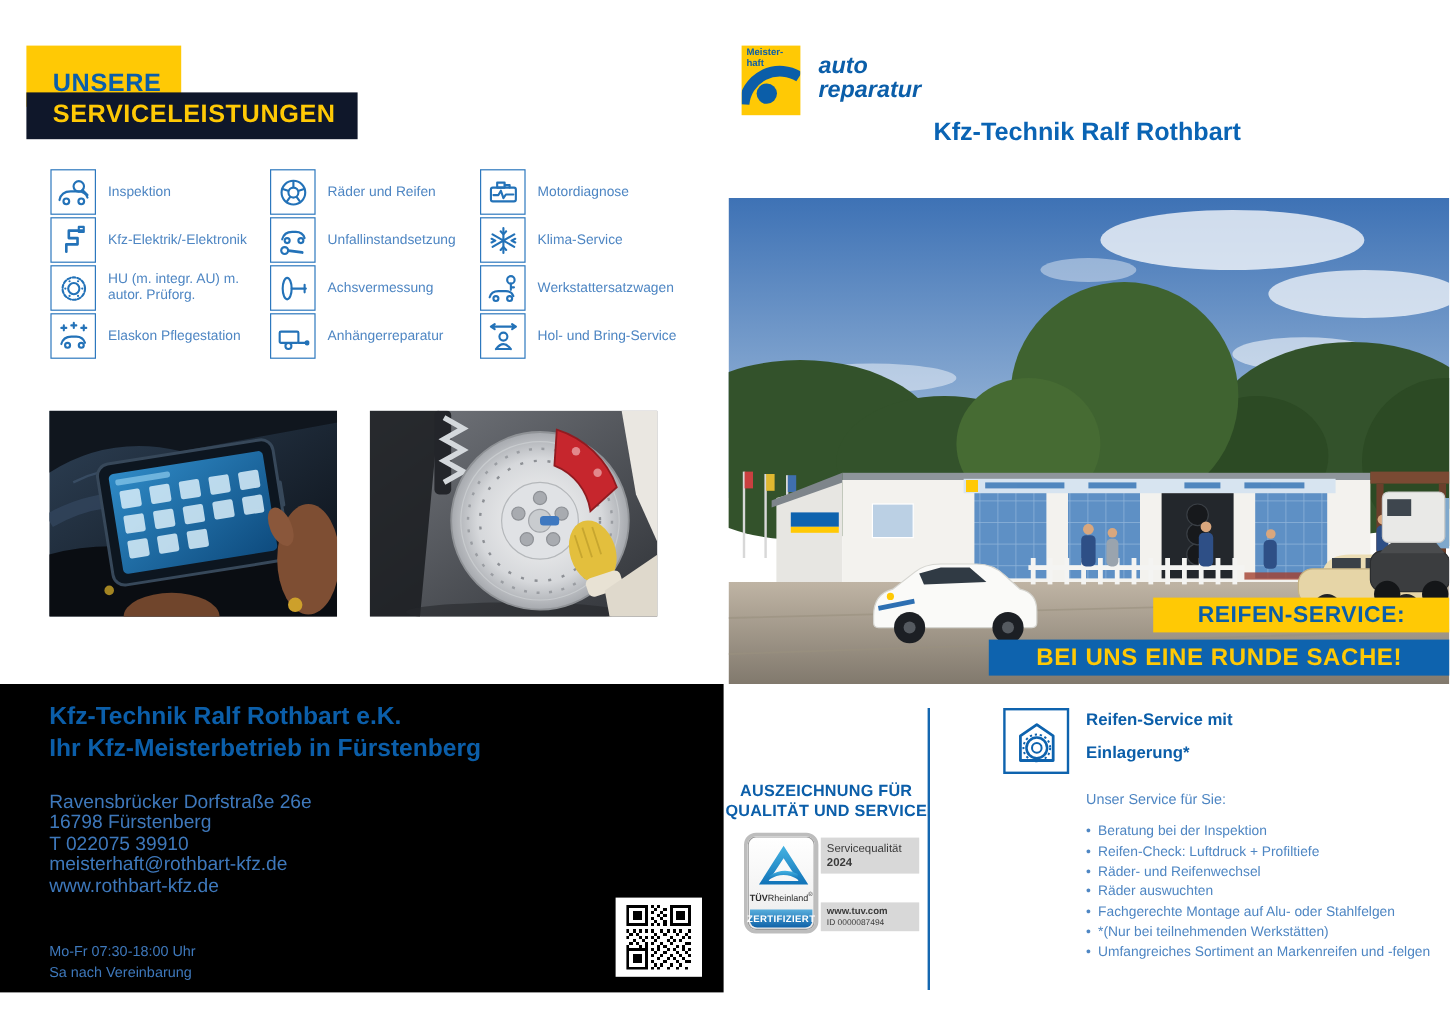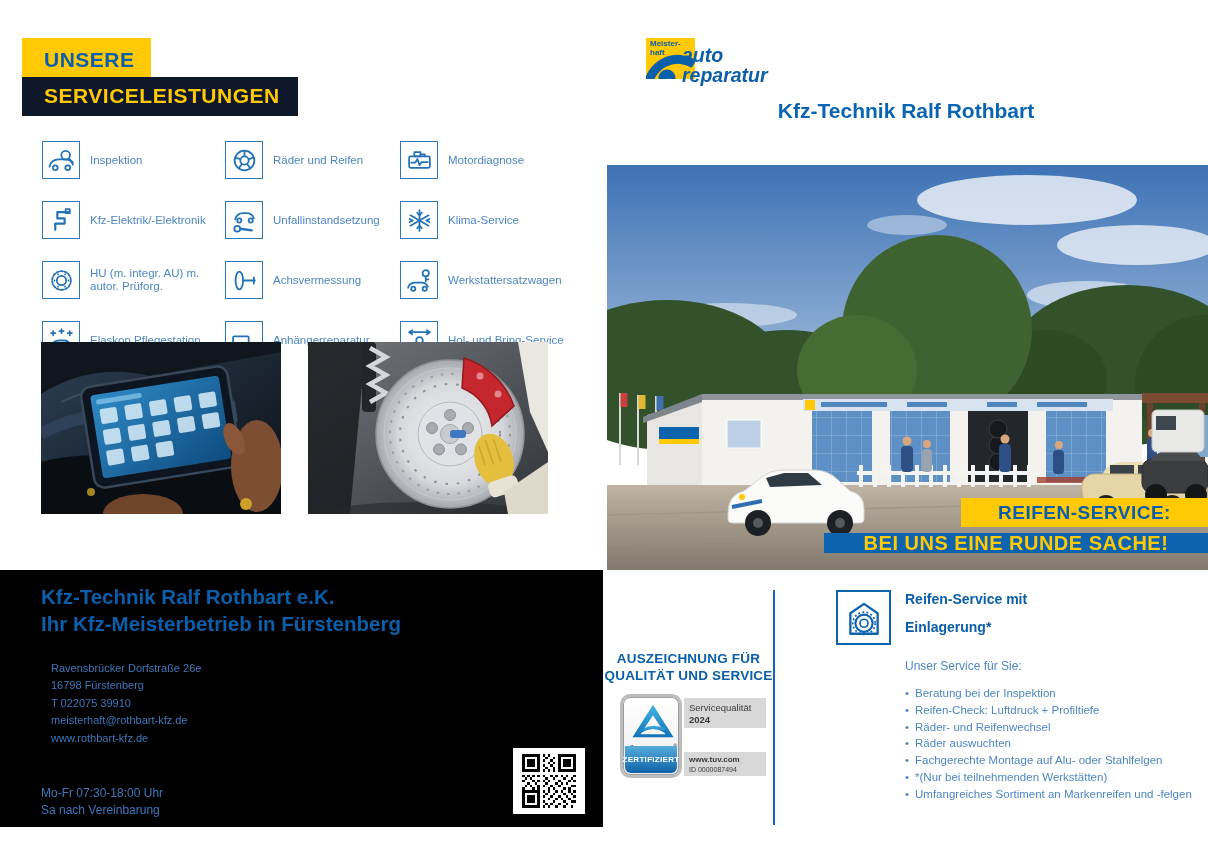--- a/index.html
+++ b/index.html
@@ -2,78 +2,78 @@
 <html><head>
 <meta charset="utf-8">
 <style>
   html,body{margin:0;padding:0;background:#ffffff;}
   .page{position:relative;width:1208px;height:859px;background:#fff;overflow:hidden;
         font-family:"Liberation Sans", sans-serif;}
 
   
   .left-page{position:absolute;left:0;top:0;width:604px;height:859px;}
   .ribbon1{position:absolute;left:22px;top:38px;background:#FFC905;color:#0B5EA9;
-           font-size:21px;font-weight:bold;letter-spacing:.5px;padding:10px 16px 7px 22px;}
+           font-size:21px;font-weight:bold;letter-spacing:.5px;padding:20px 16px 7px 22px;}
   .ribbon2{position:absolute;left:22px;top:77px;background:#0f172a;color:#FFC905;
            font-size:21px;font-weight:bold;letter-spacing:.5px;padding:7px 18px 8px 22px;}
 
   .services{position:absolute;left:42px;top:141px;width:545px;
-            display:grid;grid-template-columns:183px 175px 1fr;grid-auto-rows:38px;row-gap:22px;}
+            display:grid;grid-template-columns:183px 175px 1fr;grid-auto-rows:38px;row-gap:2px;}
   .service{display:flex;align-items:center;gap:10px;}
   .icon-box{width:38px;height:38px;flex:0 0 38px;border:1.6px solid #2D78BE;background:#fff;
             box-sizing:border-box;display:flex;align-items:center;justify-content:center;}
   .service .label{font-size:11.5px;line-height:13px;color:#4E86C3;}
   .sicon{stroke:#2372B8;stroke-width:1.7;fill:none;stroke-linecap:round;stroke-linejoin:round;}
   .sicon .f{fill:#2372B8;stroke:none;}
 
   .photo{position:absolute;top:342px;width:240px;height:172px;overflow:hidden;}
   .photo svg{display:block;width:100%;height:100%;}
   .photo-engine{left:41px;}
   .photo-brake{left:308px;}
 
   .contact{position:absolute;left:0;top:570px;width:603px;height:257px;background:#000000;}
   .contact-title{position:absolute;left:41px;top:13px;color:#0B5EA9;font-size:20.5px;
                  font-weight:bold;line-height:27px;}
-  .contact-address{position:absolute;left:41px;top:90px;color:#3E78BB;font-size:11px;line-height:17.4px;margin-left:10px;}
+  .contact-address{position:absolute;left:41px;top:90px;color:#3E78BB;font-size:16px;line-height:17.4px;}
   .contact-hours{position:absolute;left:41px;top:215px;color:#3E78BB;font-size:12px;line-height:17.4px;}
   .qr-box{position:absolute;left:513px;top:178px;width:72px;height:66px;background:#fff;
           display:flex;align-items:center;justify-content:center;}
   .qr-box svg{width:54px;height:54px;}
 
   
   .right-page{position:absolute;left:604px;top:0;width:604px;height:859px;}
   .logo{position:absolute;left:14px;top:36px;width:180px;height:55px;}
-  .logo-box{position:absolute;left:0;top:2px;width:49px;height:41px;background:#FFC905;overflow:hidden;margin-left:28px;}
+  .logo-box{position:absolute;left:0;top:2px;width:49px;height:58px;background:#FFC905;overflow:hidden;}
   .logo-tag{position:absolute;left:4px;top:2px;color:#0B5EA9;font-size:8px;font-weight:bold;line-height:8.5px;}
   .logo-name{position:absolute;left:64px;top:9px;color:#0B5EA9;font-size:19.5px;font-weight:bold;
              font-style:italic;line-height:20px;}
   .main-heading{position:absolute;left:0;right:0;top:96px;text-align:center;color:#0A64B4;
                 font-size:21px;font-weight:bold;line-height:29px;}
 
   .workshop{position:absolute;left:3px;top:165px;width:601px;height:405px;overflow:hidden;}
   .workshop svg{display:block;width:100%;height:100%;}
   .banner-yellow{position:absolute;left:357px;top:498px;width:247px;height:29px;background:#FFC905;
                  color:#0B5EA9;font-size:19px;font-weight:bold;display:flex;align-items:center;
                  justify-content:center;letter-spacing:.5px;}
-  .banner-blue{position:absolute;left:220px;top:533px;width:384px;height:20px;background:#0E63AE;
+  .banner-blue{position:absolute;left:220px;top:533px;width:384px;height:30px;background:#0E63AE;
                color:#FFC905;font-size:20px;font-weight:bold;display:flex;align-items:center;
                justify-content:center;letter-spacing:.5px;}
 
   .award-heading{position:absolute;left:0;top:650px;width:169px;text-align:center;color:#0B5EA9;
                  font-size:13.5px;font-weight:bold;line-height:17px;letter-spacing:.2px;}
   .divider{position:absolute;left:169px;top:590px;width:2px;height:235px;background:#1467B0;}
 
   .tuv-badge{position:absolute;left:16px;top:694px;width:62px;height:84px;box-sizing:border-box;
              border:3px solid #BDBDBD;border-radius:10px;background:linear-gradient(#ffffff,#ececec);
              box-shadow:inset 0 0 0 1px #9c9c9c;}
   .tuv-badge svg{position:absolute;left:8px;top:5px;}
   .tuv-brand{position:absolute;left:0;right:0;top:46px;text-align:center;font-size:7.5px;color:#2b2b2b;
              white-space:nowrap;}
   .tuv-brand sup{font-size:5px;}
-  .tuv-band{position:absolute;left:2px;right:2px;bottom:2px;height:27px;border-radius:0 0 6px 6px;
+  .tuv-band{position:absolute;left:2px;right:2px;bottom:2px;height:15px;border-radius:0 0 6px 6px;
             background:linear-gradient(#57ADDC,#0F62A8);color:#fff;font-size:8px;font-weight:bold;
             display:flex;align-items:center;justify-content:center;letter-spacing:.3px;}
   .tuv-panel{position:absolute;left:80px;top:698px;width:82px;height:78px;}
   .tuv-panel-top{position:absolute;left:0;top:0;width:100%;height:30px;background:#D8D8D8;
                  color:#3a3a3a;font-size:9.5px;line-height:11.5px;padding:4px 0 0 5px;box-sizing:border-box;}
   .tuv-panel-bottom{position:absolute;left:0;top:54px;width:100%;height:24px;background:#D8D8D8;
                  color:#3a3a3a;font-size:8px;line-height:9.5px;padding:3px 0 0 5px;box-sizing:border-box;}
   .tuv-url{font-weight:bold;font-size:8px;}
   .tuv-id{font-size:7px;}
 

